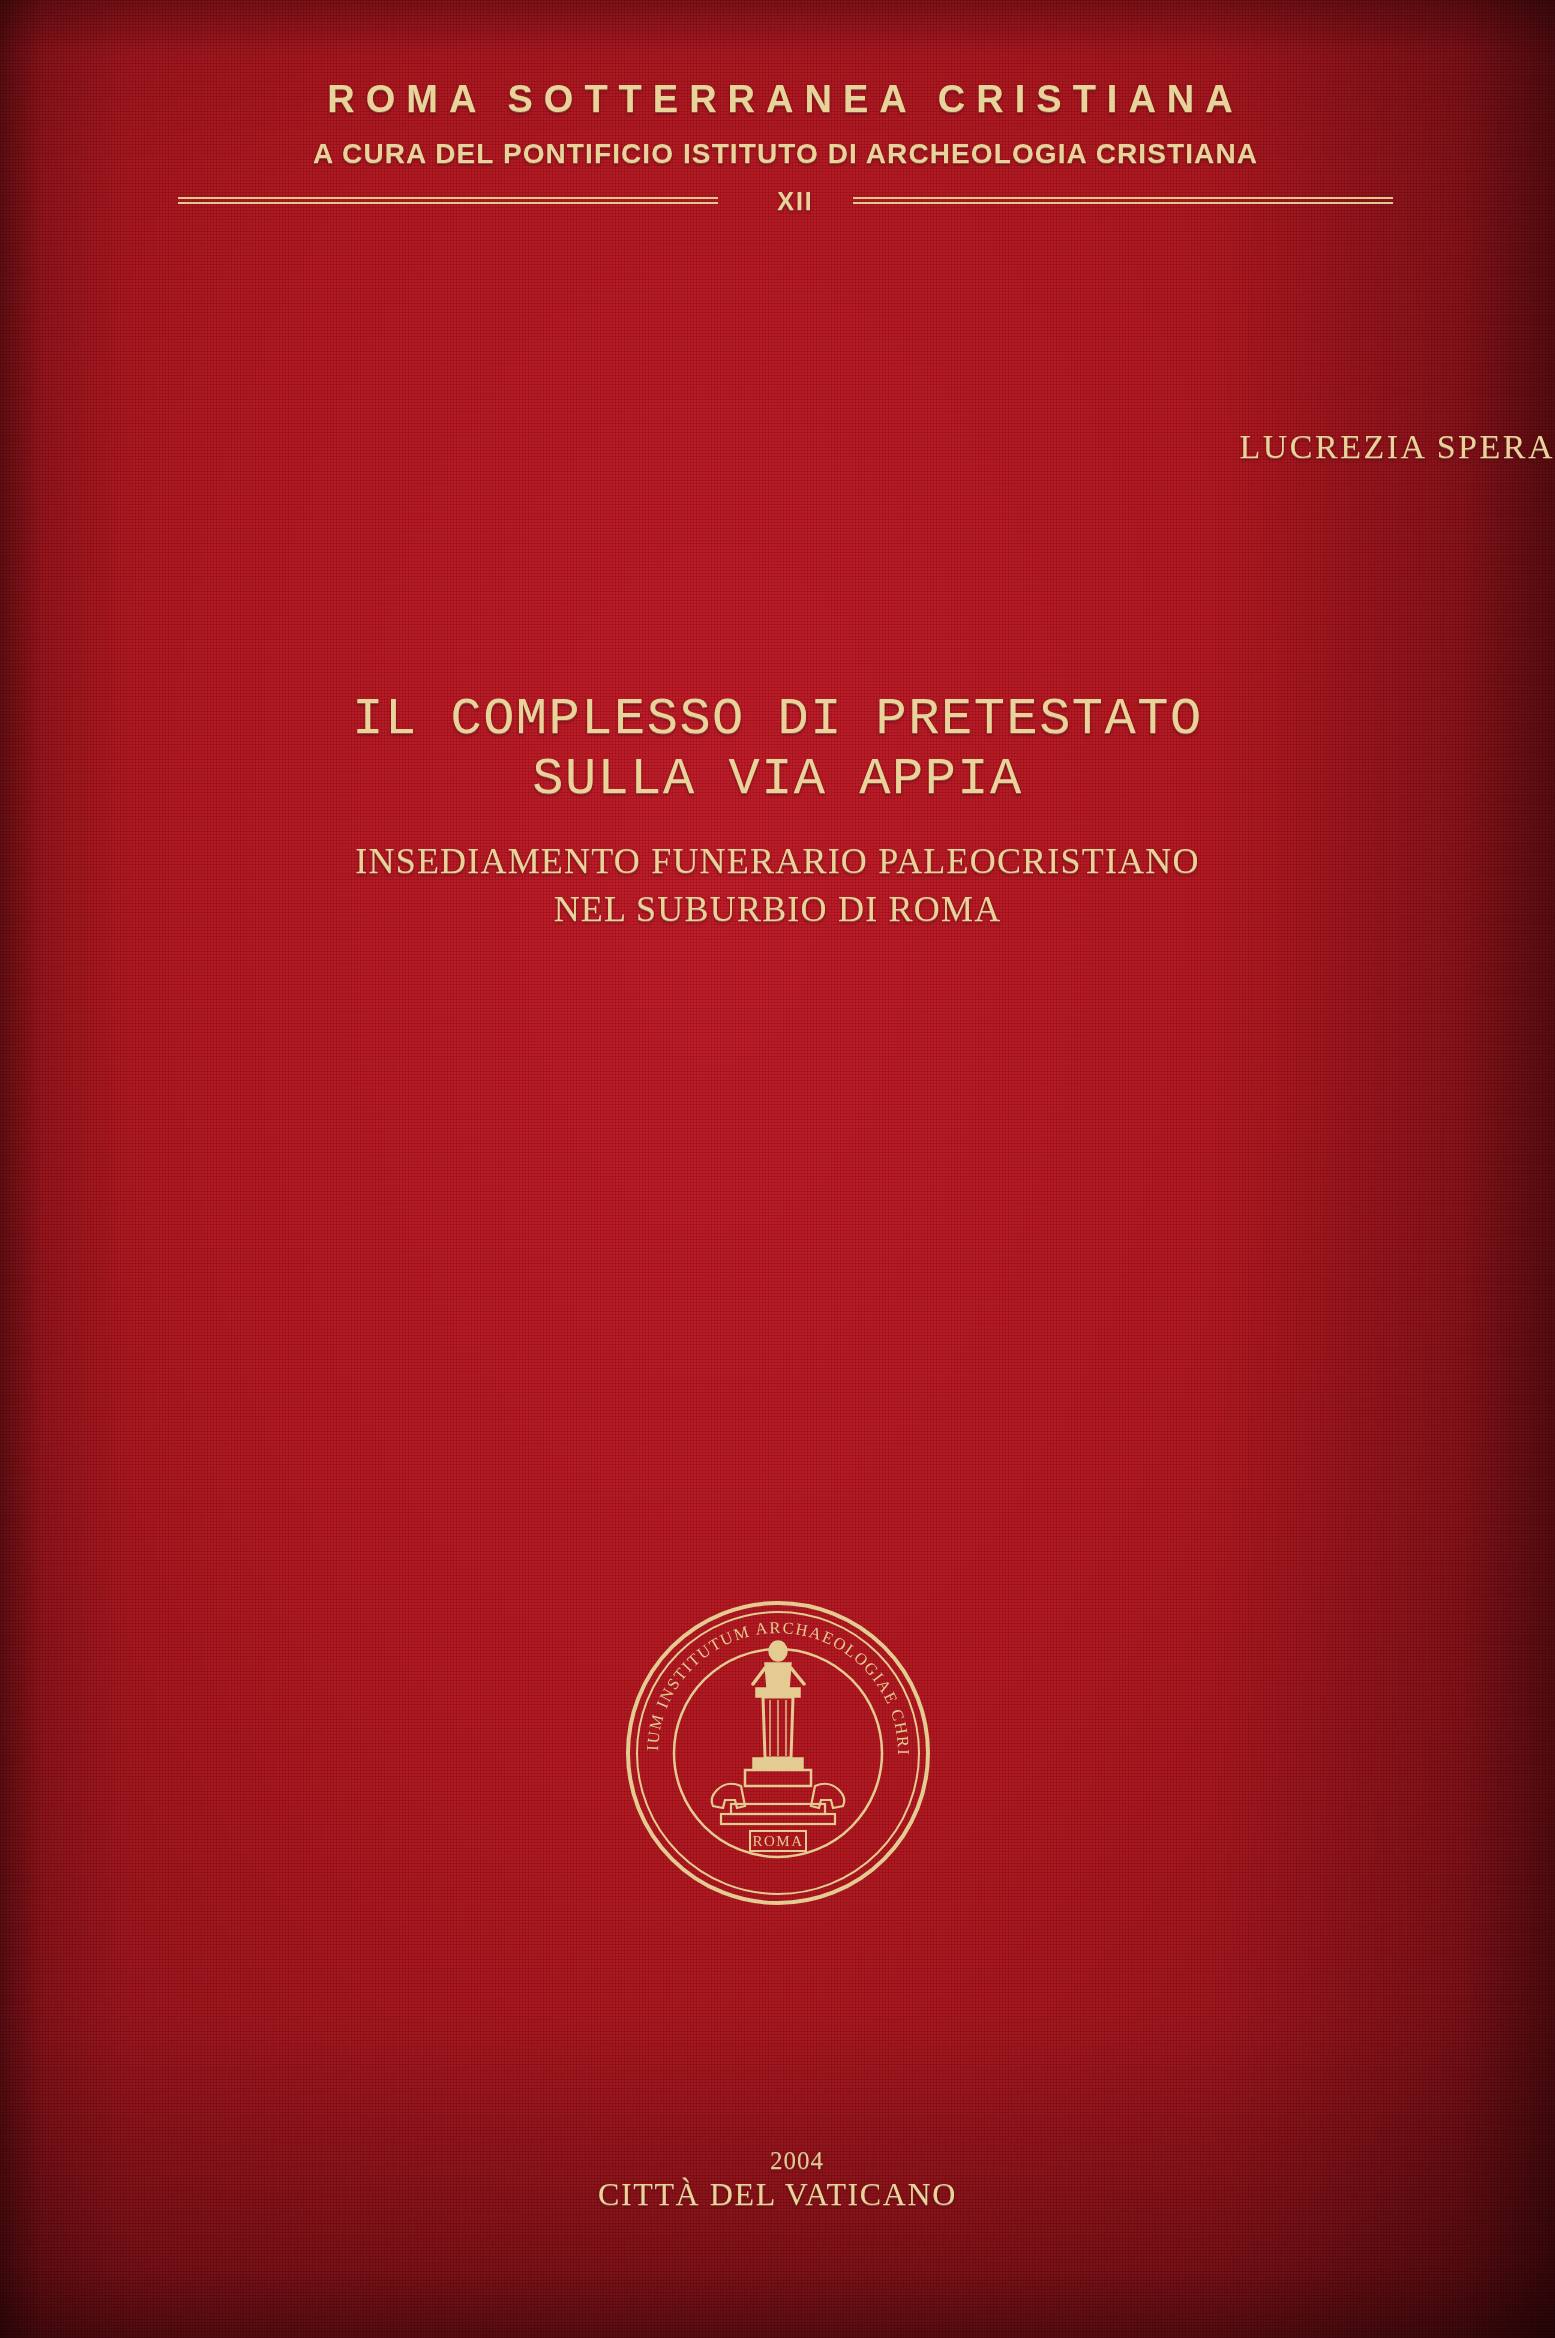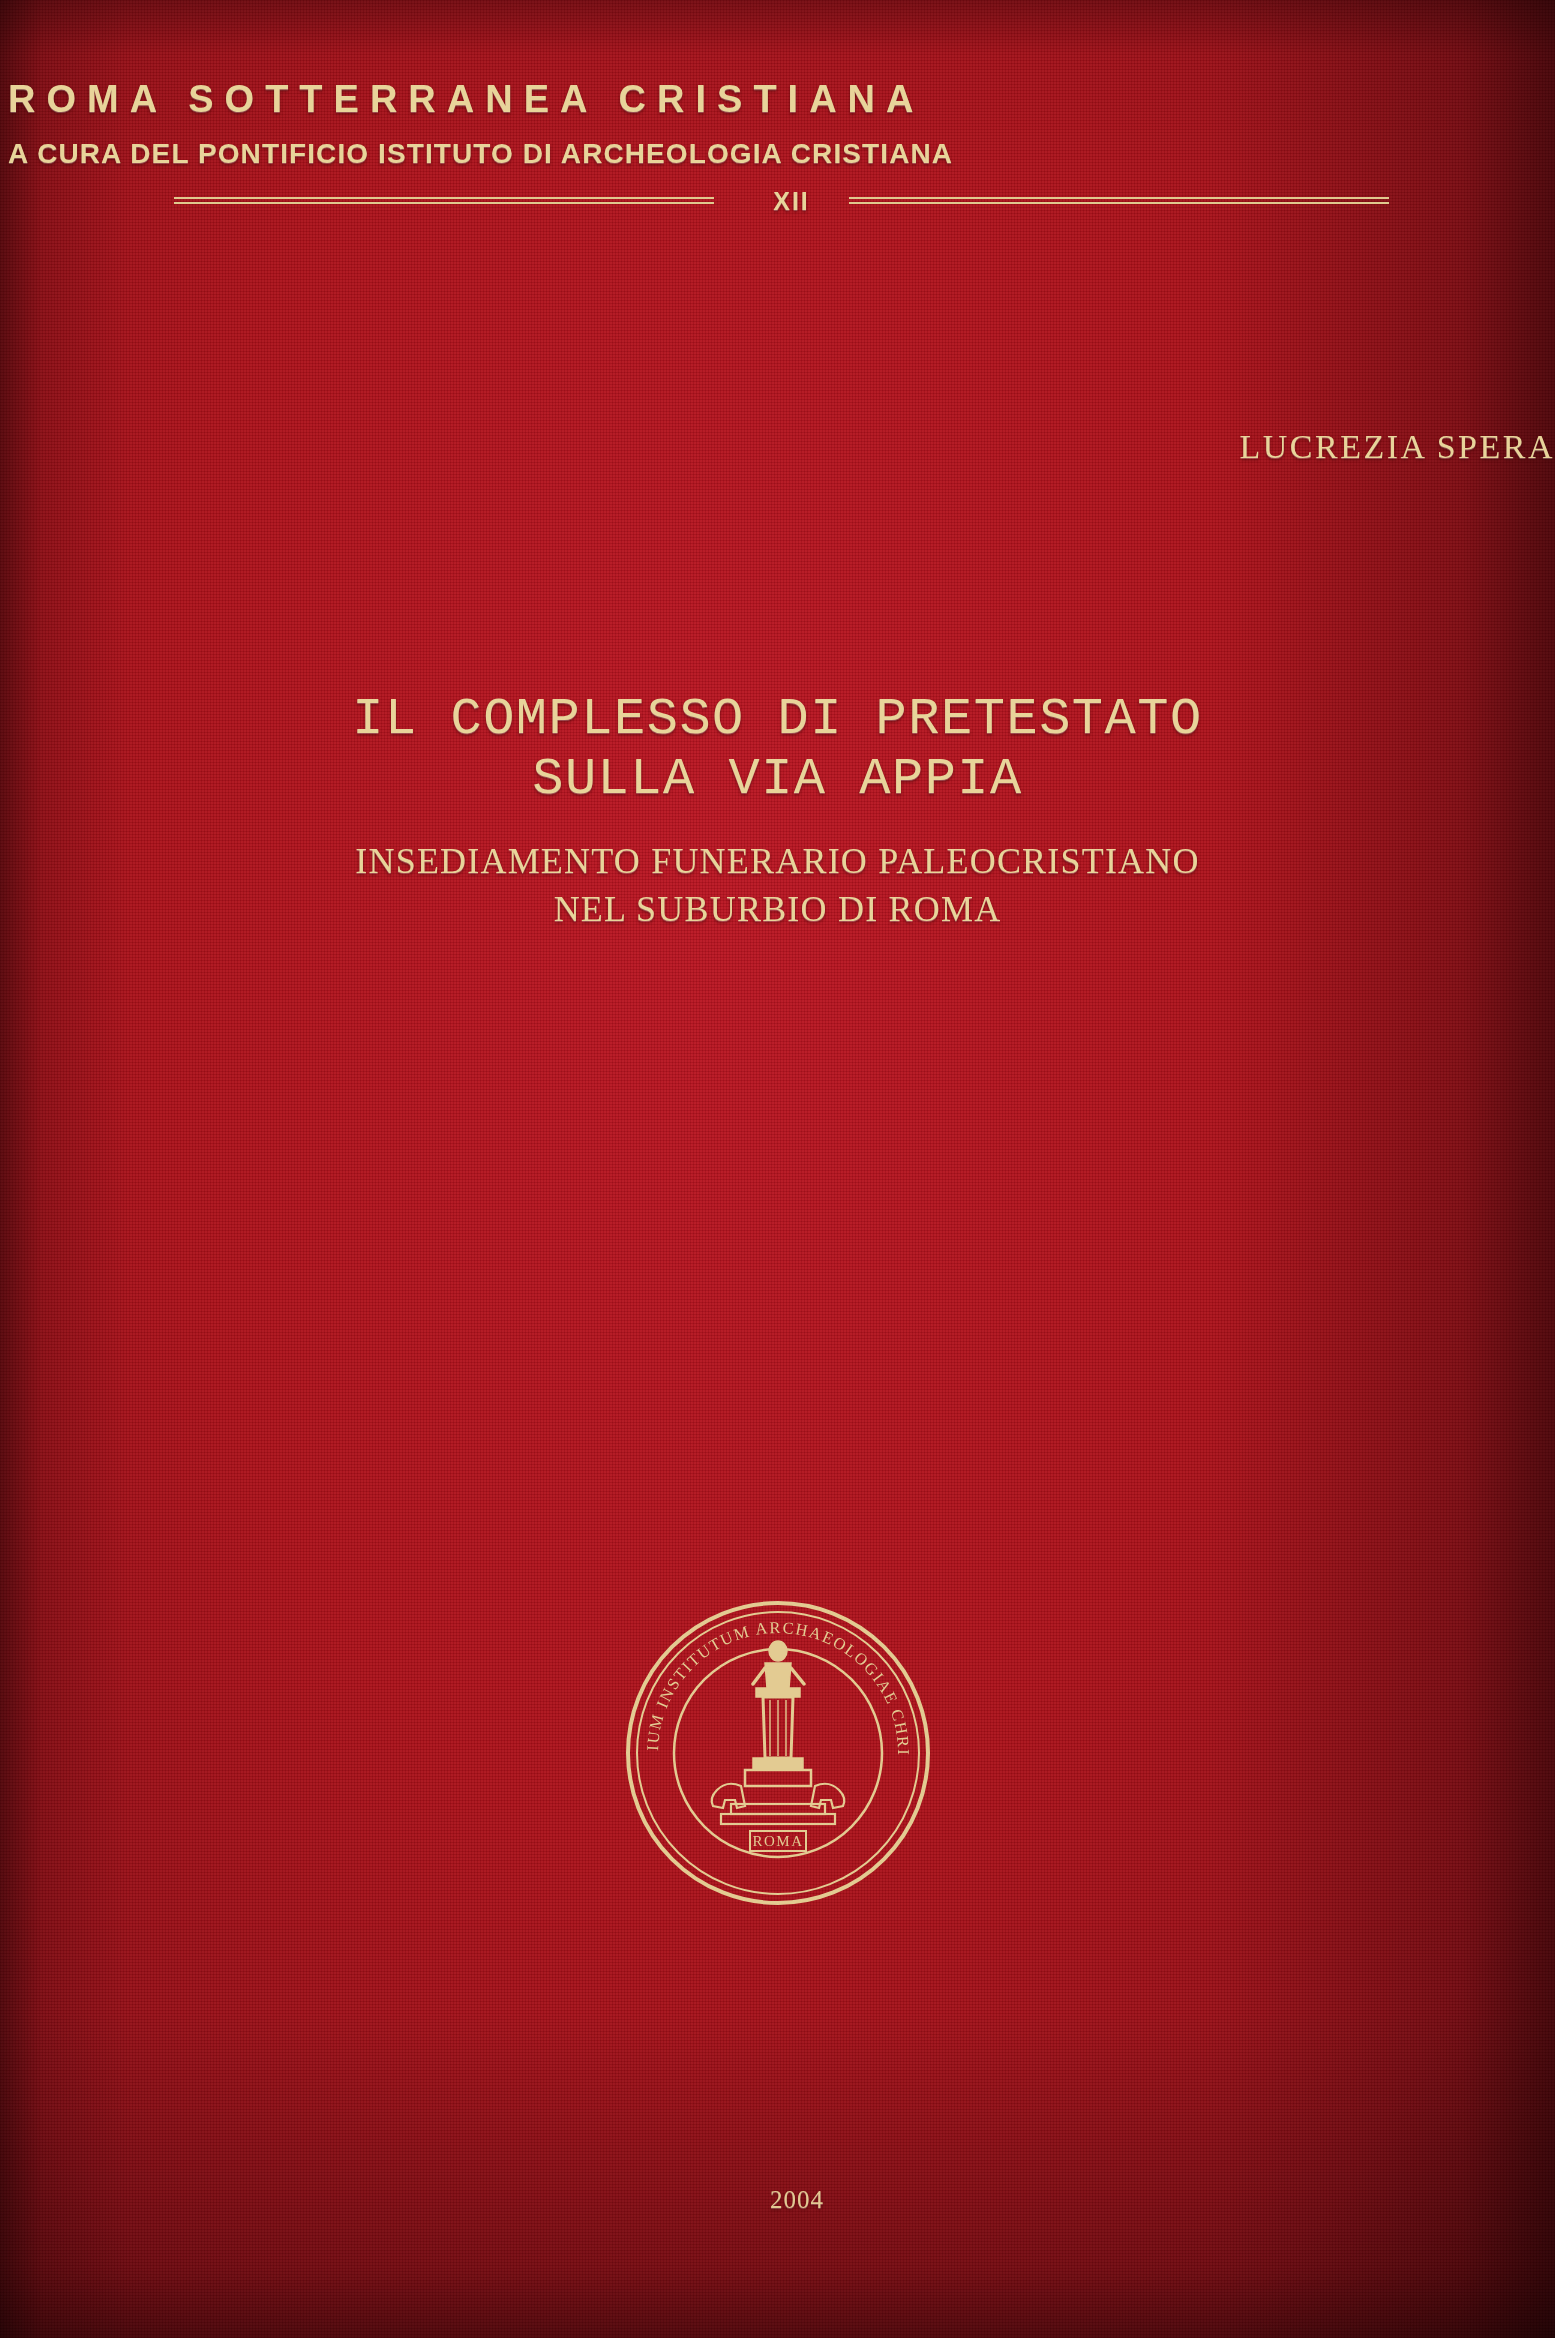--- a/index.html
+++ b/index.html
@@ -56,22 +56,23 @@
   .content {
     position: relative;
     z-index: 3;
     width: 100%;
     height: 100%;
   }
 
   
   #series-block {
     position: absolute;
-    left: 8px; right: 0;
+    left: 16px; right: 0;
     top: 78px;
+    text-align: center;
   }
   #series-title {
     font-family: "Liberation Sans", sans-serif;
     font-weight: bold;
     font-size: 38px;
     letter-spacing: 11px;
     line-height: 1.15;
     white-space: nowrap;
   }
   #series-subtitle {
@@ -251,16 +252,17 @@
 
         <g>
           <rect x="137" y="243" width="56" height="20" fill="none" stroke="#e3cb92" stroke-width="2"></rect>
           <text x="165" y="258" text-anchor="middle" font-family="Liberation Serif, serif" font-size="15" fill="#e3cb92" letter-spacing="1.5">ROMA</text>
         </g>
       </svg>
     </div>
 
     <div id="imprint">
       <div id="imprint-year" class="gold">2004</div>
+      <div id="imprint-place" class="gold">CITTÀ DEL VATICANO</div>
     </div>
 
   </div>
 </div>
 
 </body></html>

